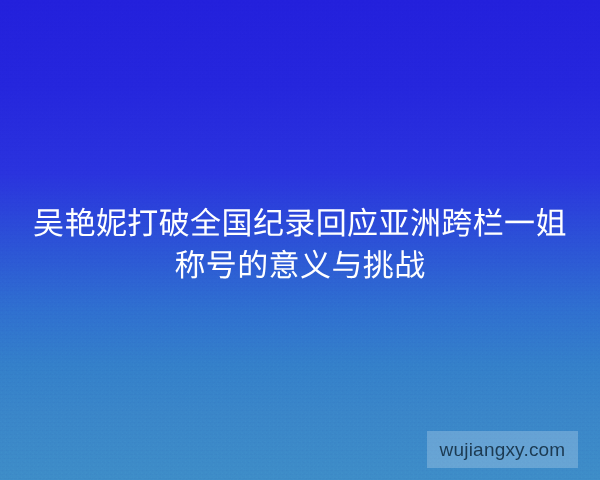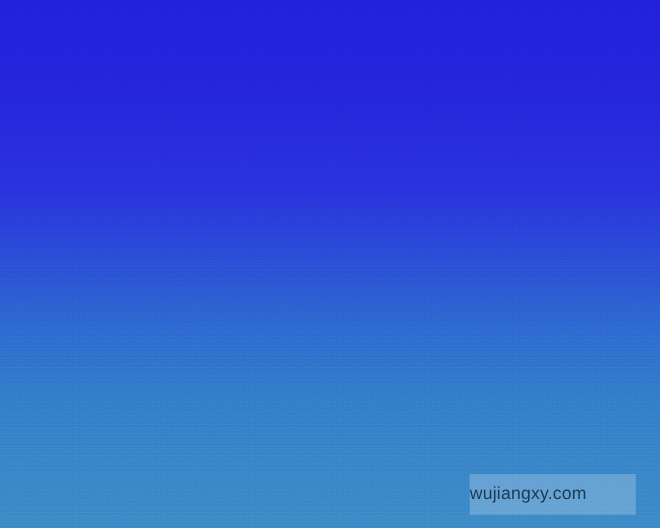--- a/index.html
+++ b/index.html
@@ -61,34 +61,35 @@
   }
 
   #watermark {
     position: absolute;
     left: 427px;
     top: 431px;
     width: 151px;
     height: 37px;
     display: flex;
     align-items: center;
-    justify-content: flex-start;
+    justify-content: center;
     background: rgba(255, 255, 255, 0.22);
     color: #1c3a52;
-    font-size: 16px;
+    font-size: 19px;
     line-height: 1;
     letter-spacing: 0.2px;
     white-space: nowrap;
   }
 </style>
 </head>
 <body>
 
 <div id="card">
 
   <div id="grain"></div>
 
+  <h1 id="title">吴艳妮打破全国纪录回应亚洲跨栏一姐称号的意义与挑战</h1>
 
   <div id="watermark">
     <span>wujiangxy.com</span>
   </div>
 
 </div>
 
 </body></html>

